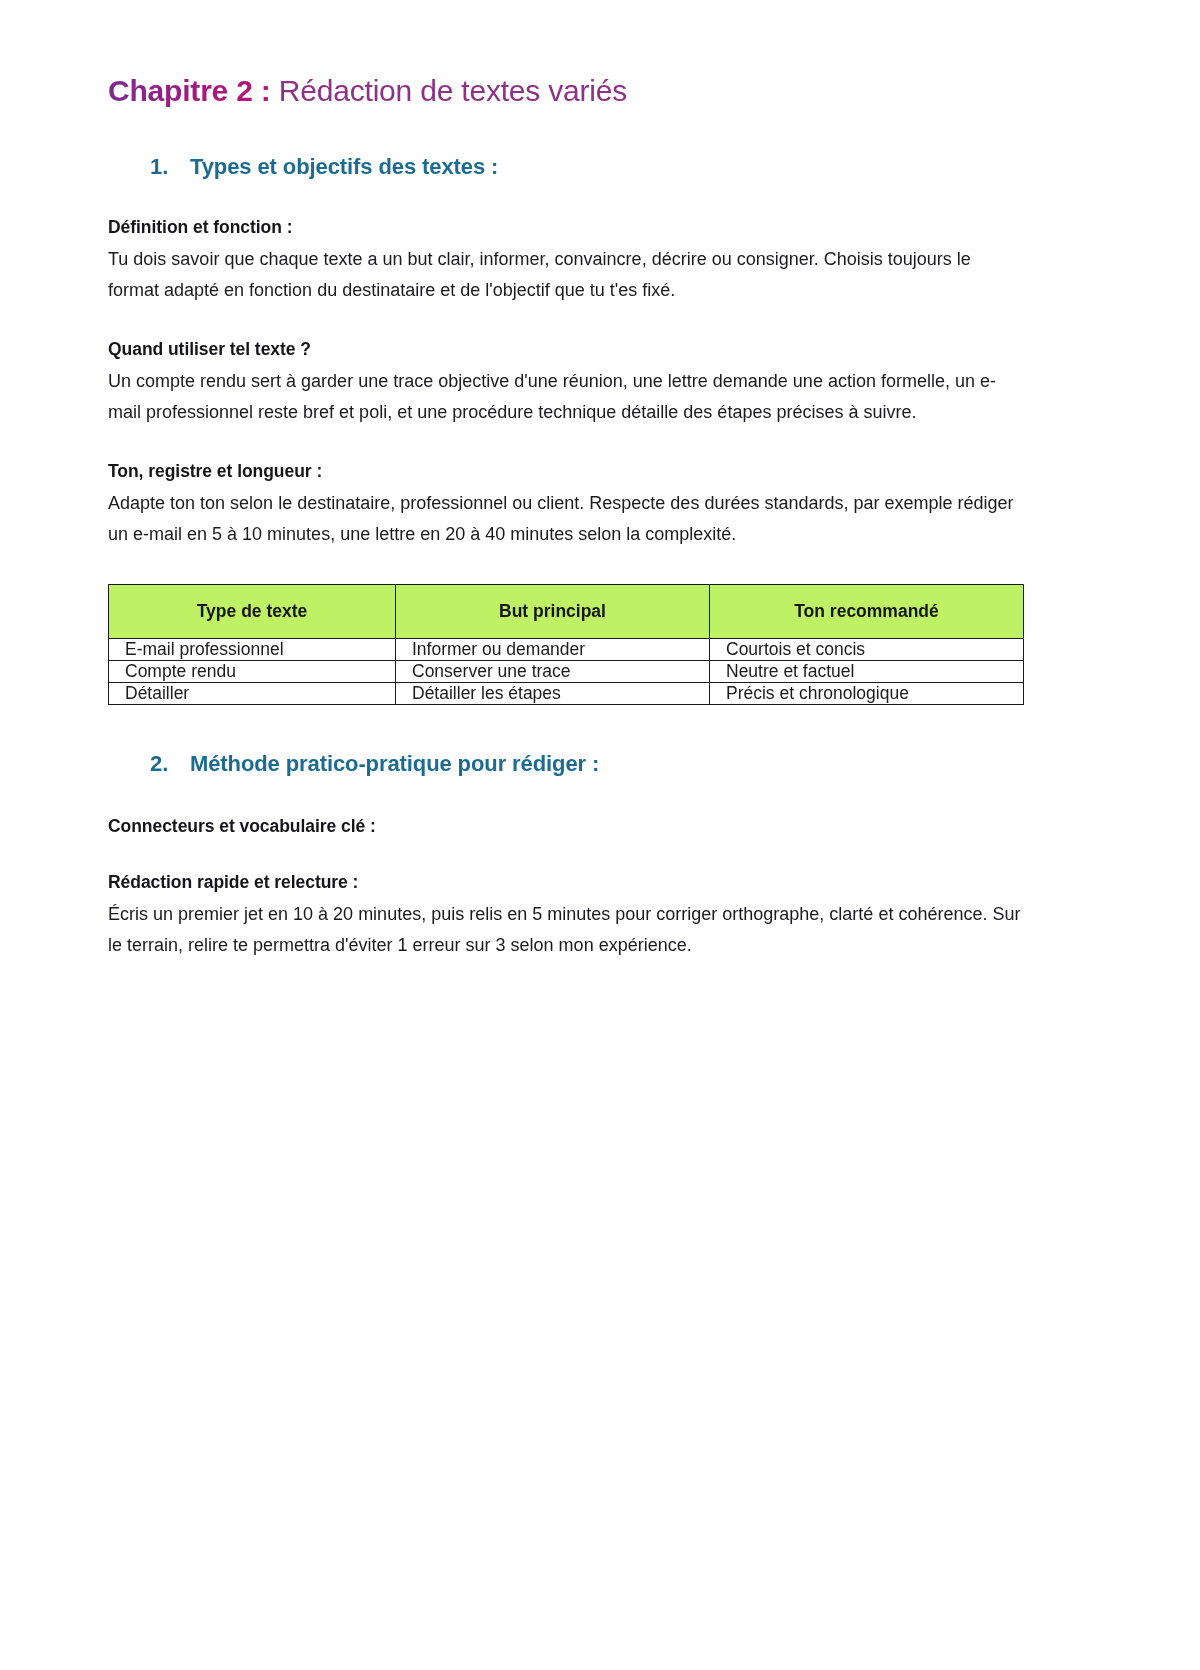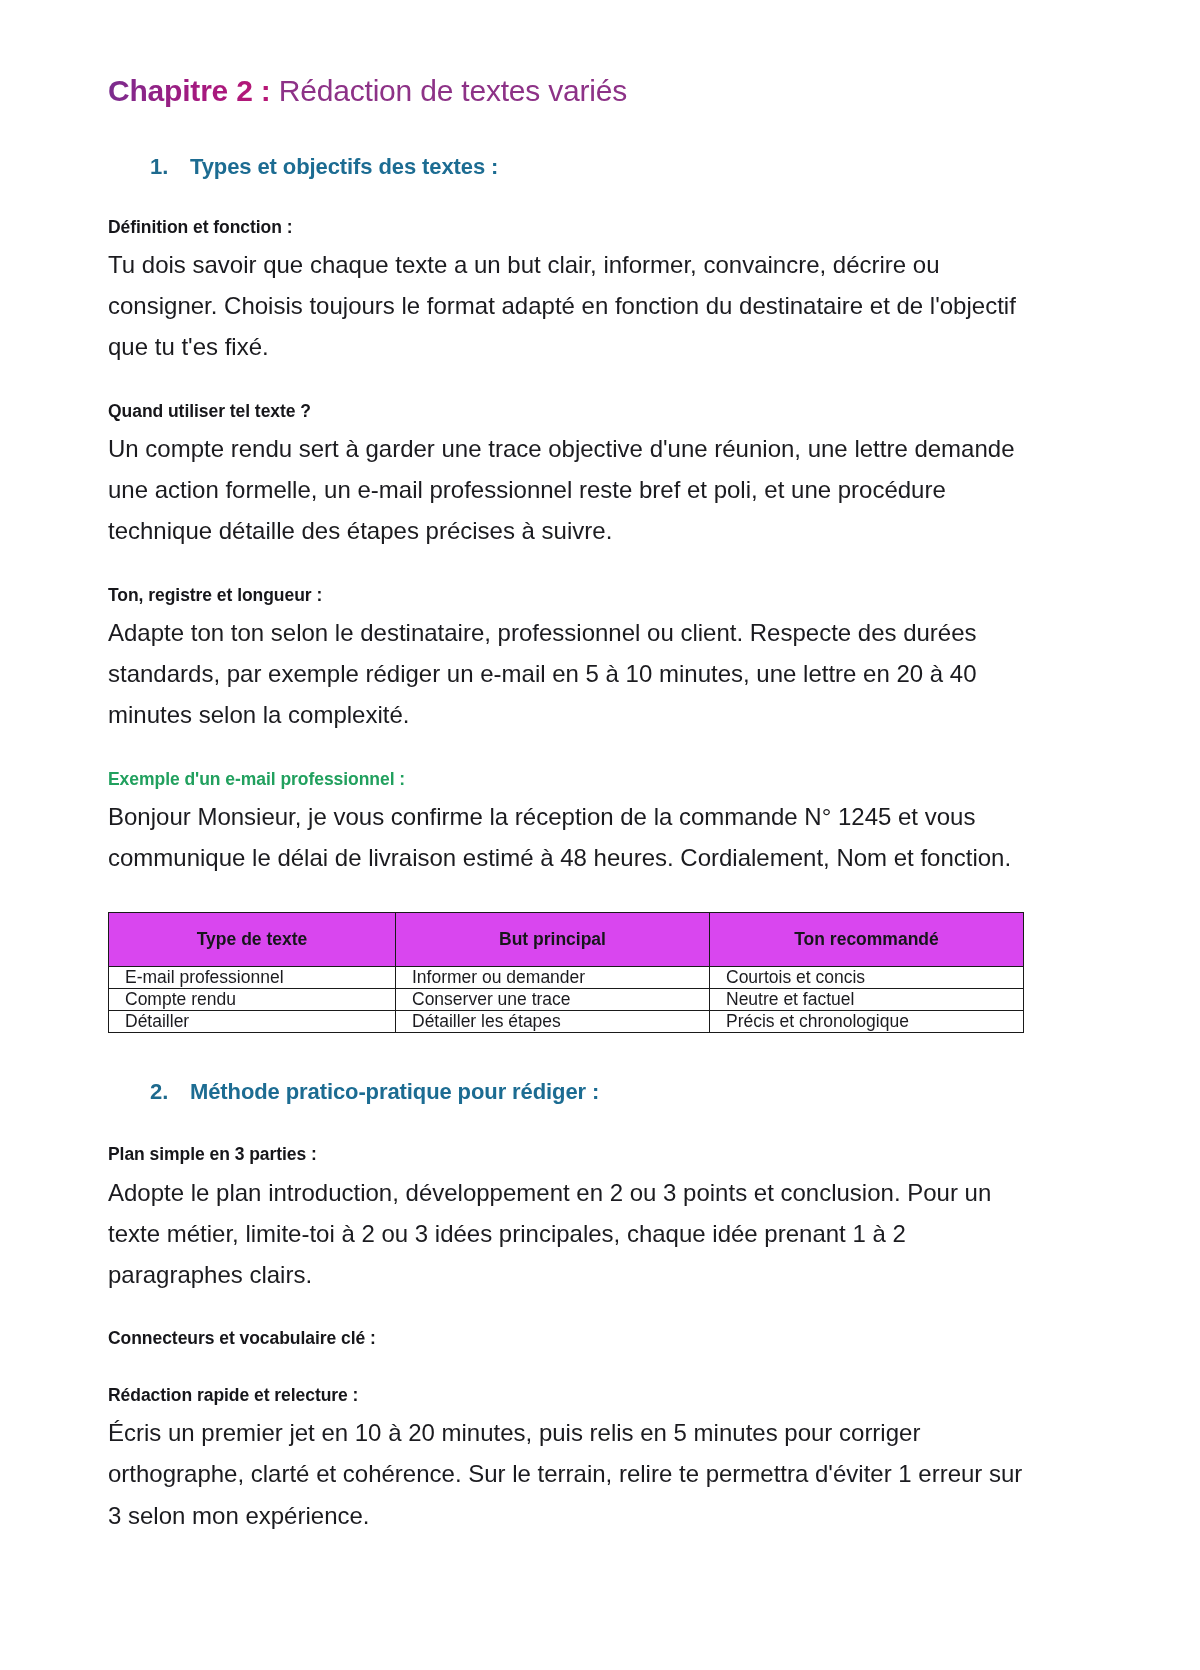--- a/index.html
+++ b/index.html
@@ -82,21 +82,21 @@
     font-size: 17.5px;
     line-height: 1.5;
     margin: 0 0 4px 0;
     color: #16161a;
     letter-spacing: -0.05px;
   }
   .block-title.accent-green {
     color: #21a05e;
   }
   .block-body {
-    font-size: 24px;
+    font-size: 18px;
     line-height: 1.72;
     margin: 0;
     color: #1b1b1f;
     max-width: 915px;
   }
 
   
   .table-wrap {
     margin: 34px 0 0 0;
   }
@@ -106,21 +106,21 @@
     table-layout: fixed;
     font-size: 17.5px;
   }
   table.doc-table th,
   table.doc-table td {
     border: 1.6px solid #1a1a1a;
     text-align: left;
     vertical-align: middle;
   }
   table.doc-table thead th {
-    background: #d946ef;
+    background: #bef264;
     font-weight: 800;
     text-align: center;
     padding: 16px 10px;
     font-size: 17.5px;
     color: #16161a;
   }
   table.doc-table tbody td {
     padding: 0 16px;
     background: #ffffff;
     color: #1b1b1f;
@@ -152,24 +152,20 @@
   <div class="block">
     <p class="block-title">Quand utiliser tel texte ?</p>
     <p class="block-body">Un compte rendu sert à garder une trace objective d'une réunion, une lettre demande une action formelle, un e-mail professionnel reste bref et poli, et une procédure technique détaille des étapes précises à suivre.</p>
   </div>
 
   <div class="block">
     <p class="block-title">Ton, registre et longueur :</p>
     <p class="block-body">Adapte ton ton selon le destinataire, professionnel ou client. Respecte des durées standards, par exemple rédiger un e-mail en 5 à 10 minutes, une lettre en 20 à 40 minutes selon la complexité.</p>
   </div>
 
-  <div class="block">
-    <p class="block-title accent-green">Exemple d'un e-mail professionnel :</p>
-    <p class="block-body">Bonjour Monsieur, je vous confirme la réception de la commande N° 1245 et vous communique le délai de livraison estimé à 48 heures. Cordialement, Nom et fonction.</p>
-  </div>
 
   <div class="table-wrap">
     <table class="doc-table">
       <colgroup>
           <col class="c1">
           <col class="c2">
           <col class="c3">
         </colgroup>
       <thead>
         <tr>
@@ -196,24 +192,20 @@
         </tr>
       </tbody>
     </table>
   </div>
 
   <div class="section-heading second">
     <span class="sec-num">2.</span>
     <span class="sec-text">Méthode pratico-pratique pour rédiger :</span>
   </div>
 
-  <div class="block">
-    <p class="block-title">Plan simple en 3 parties :</p>
-    <p class="block-body">Adopte le plan introduction, développement en 2 ou 3 points et conclusion. Pour un texte métier, limite-toi à 2 ou 3 idées principales, chaque idée prenant 1 à 2 paragraphes clairs.</p>
-  </div>
 
   <div class="block">
     <p class="block-title">Connecteurs et vocabulaire clé :</p>
   </div>
 
   <div class="block">
     <p class="block-title">Rédaction rapide et relecture :</p>
     <p class="block-body">Écris un premier jet en 10 à 20 minutes, puis relis en 5 minutes pour corriger orthographe, clarté et cohérence. Sur le terrain, relire te permettra d'éviter 1 erreur sur 3 selon mon expérience.</p>
   </div>
 

